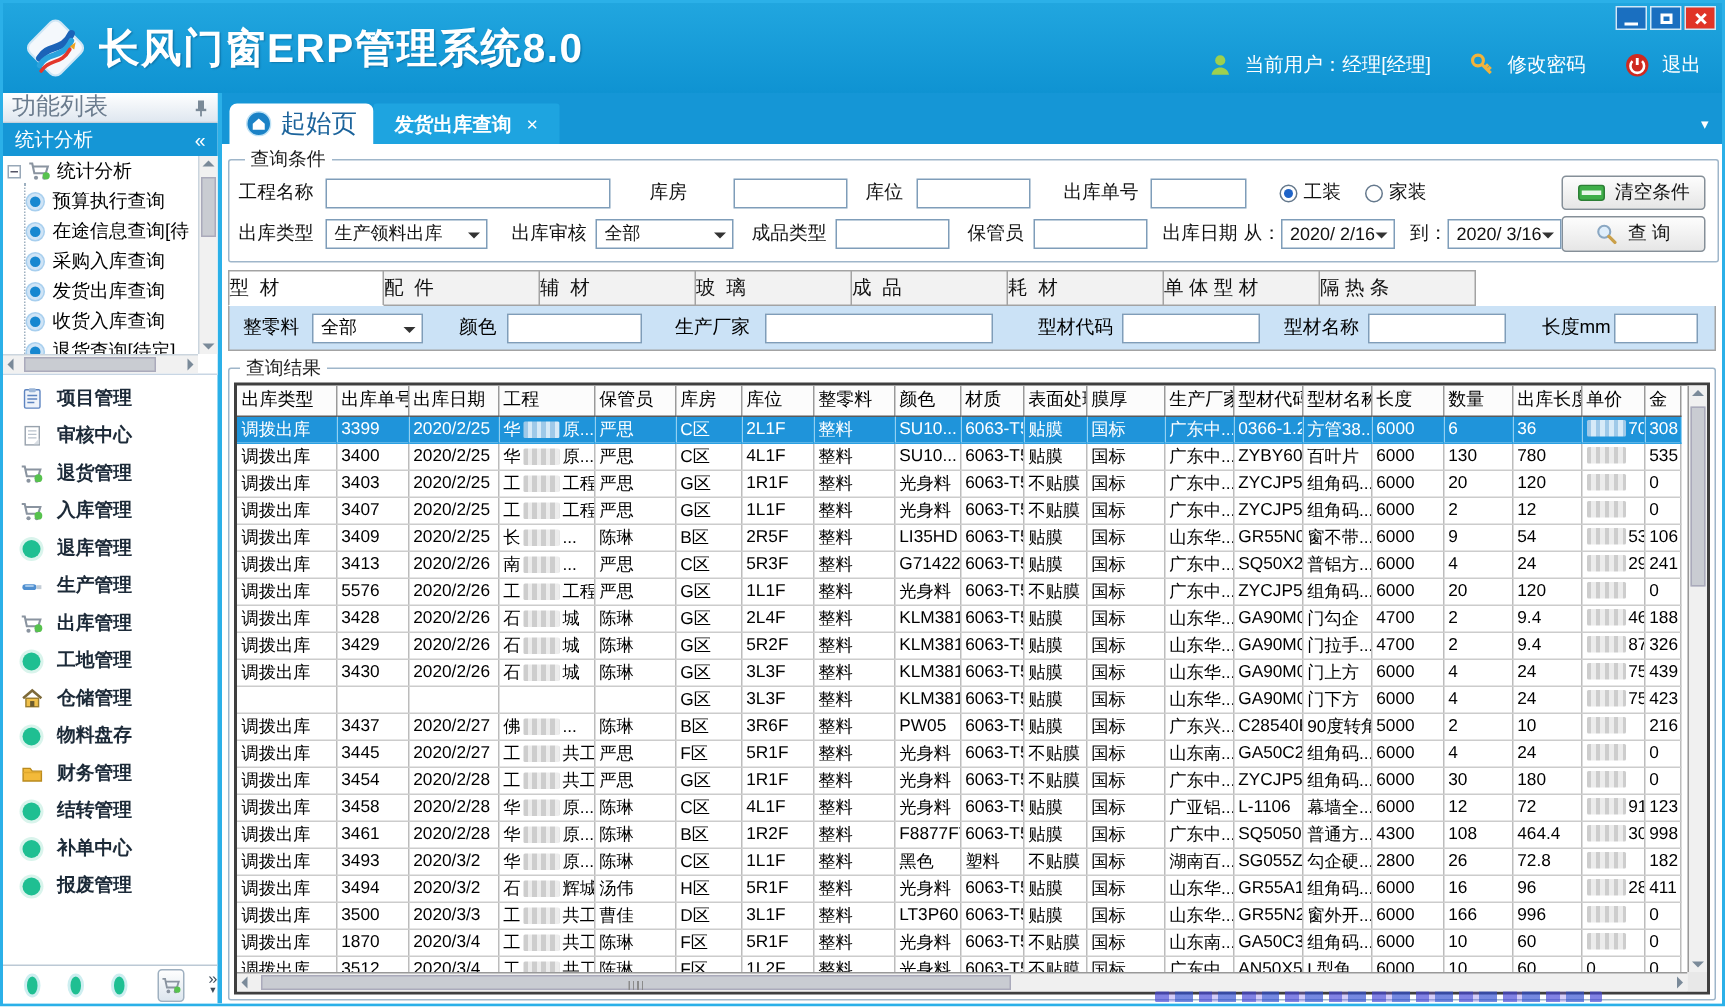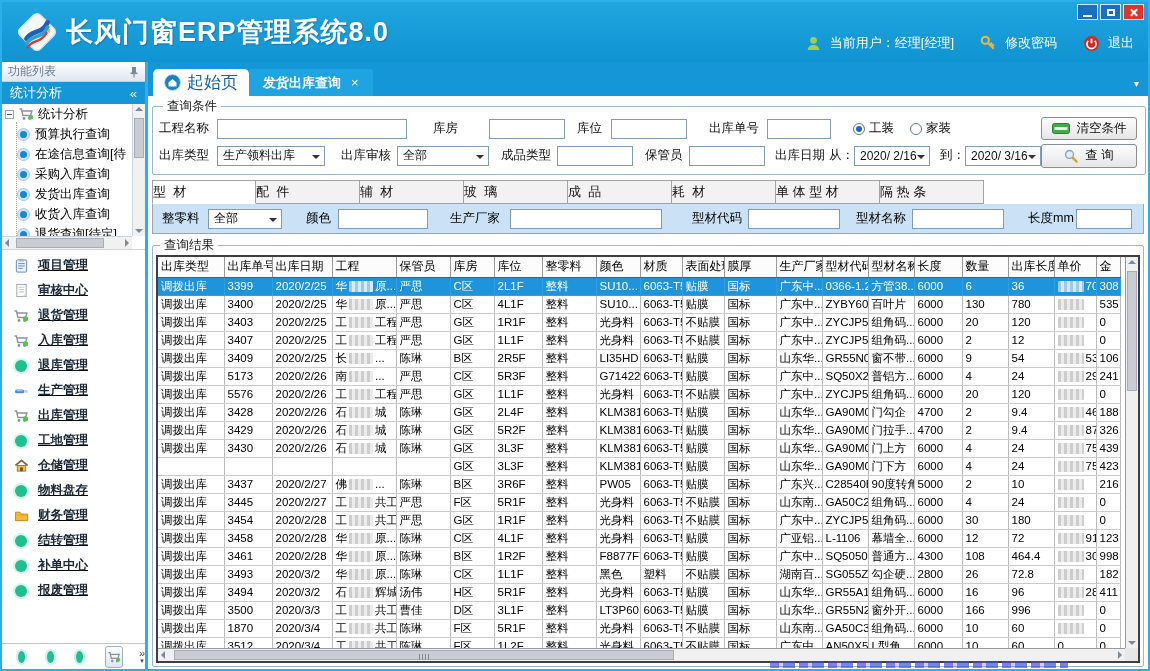--- a/index.html
+++ b/index.html
@@ -20,40 +20,40 @@
   .win-btn .x::before { transform:rotate(45deg);} .win-btn .x::after { transform:rotate(-45deg);}
   .user-bar { position:absolute; right:14px; bottom:10px; display:flex; align-items:center; gap:8px; color:#fff; font-size:13px; }
   .user-bar .gap { width:10px; }
   .ubicon { width:17px; height:17px; }
 
   
   .app { display:flex; height:607px; }
 
   
   .sidebar { width:146px; flex:0 0 auto; border-right:3px solid #2bb0e8; display:flex; flex-direction:column; background:#fff; }
-  .dock-header { height:20px; background:linear-gradient(#ffffff,#dfe7f0); border-bottom:1px solid #c4d0dc; color:#6b7c8e; font-size:12px; display:flex; align-items:center; justify-content:space-between; padding:0 6px; }
+  .dock-header { height:20px; background:linear-gradient(#ffffff,#dfe7f0); border-bottom:1px solid #c4d0dc; color:#6b7c8e; font-size:16px; display:flex; align-items:center; justify-content:space-between; padding:0 6px; }
   .sec-header { height:22px; background:#1596d6; color:#fff; font-size:13px; display:flex; align-items:center; justify-content:space-between; padding:0 8px; }
   .tree { height:146px; position:relative; border-bottom:1px solid #c8d6e4; font-size:12.5px; overflow:hidden; background:#fff; }
   .tree-inner { position:absolute; left:0; top:0; right:13px; bottom:13px; overflow:hidden; }
   .tree-guide { position:absolute; left:14px; top:18px; bottom:0; border-left:1px dotted #9db0c0; }
   .tree-root { height:20px; display:flex; align-items:center; gap:4px; padding-left:3px; position:relative; }
   .joint { width:9px; height:9px; border:1px solid #98a8b8; background:#fff; position:relative; flex:0 0 auto; }
   .joint::after { content:""; position:absolute; left:1px; top:3px; width:5px; height:1px; background:#556; }
   .tree-item { height:20px; display:flex; align-items:center; gap:6px; padding-left:16px; position:relative; white-space:nowrap; }
   .dotmark { width:11px; height:11px; border-radius:50%; background:#1687d0; border:2px solid #cfe4f6; box-shadow:0 0 0 1px #a8cfee; flex:0 0 auto; }
   .tree-vscroll { position:absolute; right:0; top:0; bottom:13px; width:13px; background:#f1f1f1; border-left:1px solid #cbd5de; }
   .tree-hscroll { position:absolute; left:0; right:13px; bottom:0; height:13px; background:#f1f1f1; border-top:1px solid #cbd5de; }
   .arr { position:absolute; width:0; height:0; border:4px solid transparent; }
   .arr.up { left:2px; top:3px; border-bottom-color:#7a8a99; border-top:none; }
   .arr.down { left:2px; bottom:3px; border-top-color:#7a8a99; border-bottom:none; }
   .arr.left { left:3px; top:2px; border-right-color:#7a8a99; border-left:none; }
   .arr.right { right:3px; top:2px; border-left-color:#7a8a99; border-right:none; }
   .thumb-v { position:absolute; left:1px; right:1px; top:14px; height:48px; background:#c9ccd2; border:1px solid #aab; }
   .thumb-h { position:absolute; top:1px; bottom:1px; left:14px; width:88px; background:#c9ccd2; border:1px solid #aab; }
-  .menu { flex:1; padding-top:3px; overflow:hidden;text-decoration:underline; }
+  .menu { flex:1; padding-top:3px; overflow:hidden; }
   .menu-item { height:25px; display:flex; align-items:center; gap:9px; padding-left:11px; cursor:default; }
   .menu-item .lbl { font-size:12.5px; font-weight:bold; color:#1c2a38; }
   .mi { width:16px; height:16px; flex:0 0 auto; display:flex; align-items:center; justify-content:center; }
   .green-dot { width:12px; height:12px; border-radius:50%; background:#1fbf92; box-shadow:0 0 0 2px #d9f4ec; }
   .side-bottom { height:26px; border-top:1px solid #bcc9d5; display:flex; align-items:center; padding-left:16px; gap:22px; }
   .side-bottom .green-dot { box-shadow:0 0 0 2px #cdeef0; }
   .tool-btn { width:28px; height:22px; border:1px solid #9fb0c0; border-radius:3px; background:linear-gradient(#fefefe,#dde6ee); display:flex; align-items:center; justify-content:center; }
   .overflow-wrap { display:flex; flex-direction:column; align-items:center; line-height:8px; color:#3c4a58; font-size:11px; margin-left:-6px; }
   .overflow-wrap .caret { font-size:7px; }
 
@@ -629,21 +629,21 @@
                       <td>GR55N02</td>
                       <td>窗不带...</td>
                       <td>6000</td>
                       <td>9</td>
                       <td>54</td>
                       <td><span class="px" style="width: 26px; margin-right: 2px;"></span><span>537</span></td>
                       <td>106</td>
                     </tr>
                     <tr>
                       <td>调拨出库</td>
-                      <td>5173</td>
+                      <td>3413</td>
                       <td>2020/2/26</td>
                       <td><span>南</span><span class="px" style="width: 24px; margin: 0px 2px;"></span><span>...</span></td>
                       <td>严思</td>
                       <td>C区</td>
                       <td>5R3F</td>
                       <td>整料</td>
                       <td>G71422</td>
                       <td>6063-T5</td>
                       <td>贴膜</td>
                       <td>国标</td>

